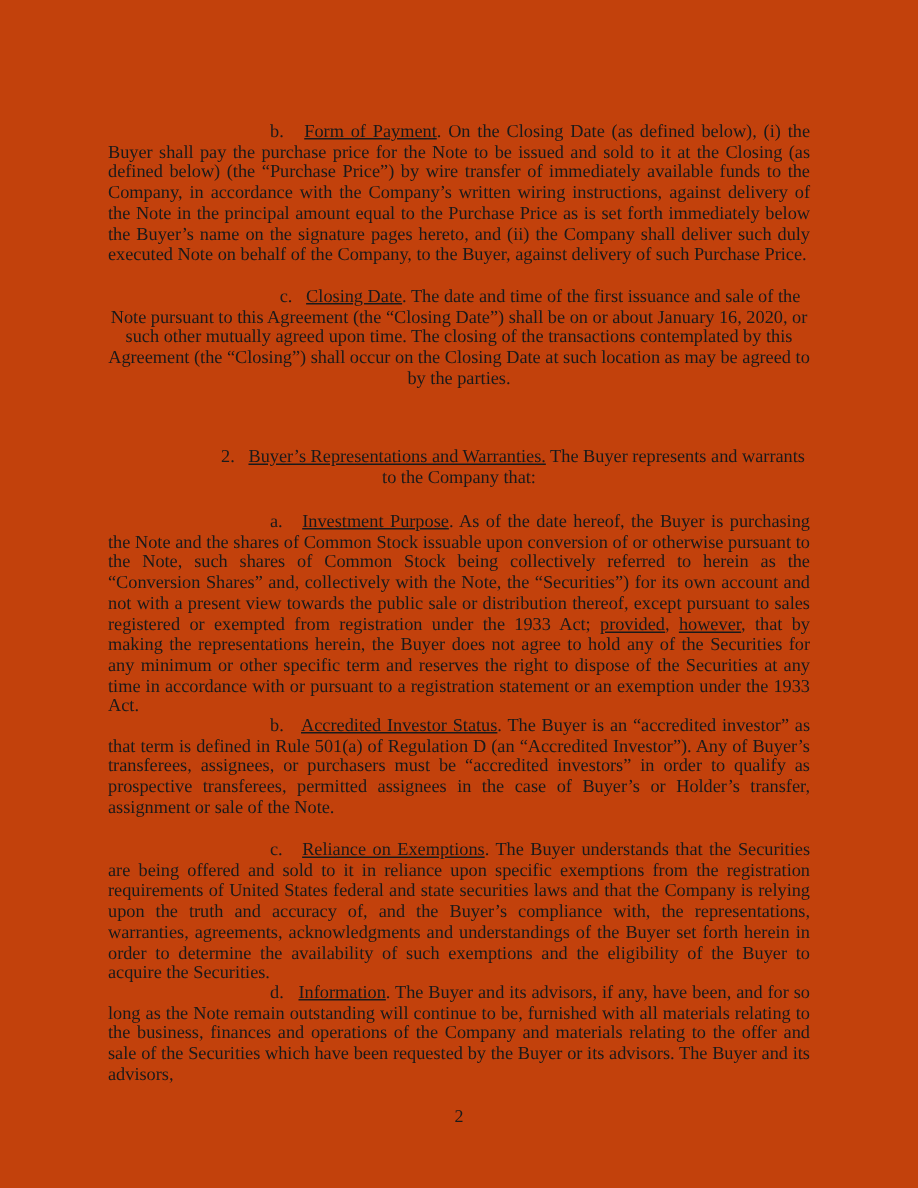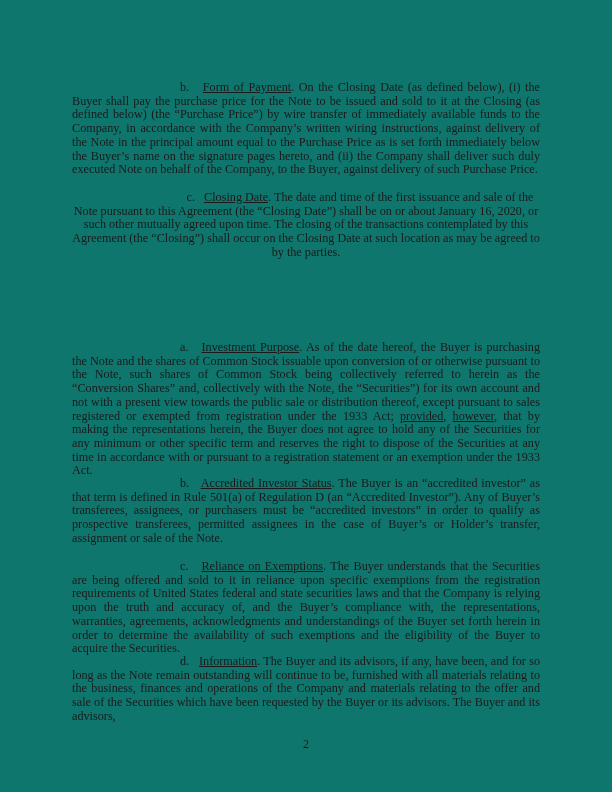--- a/index.html
+++ b/index.html
@@ -1,18 +1,18 @@
 <!DOCTYPE html>
 <html><head>
 <meta charset="utf-8">
 <style>
   html, body { margin: 0; padding: 0; background: #ffffff; }
   body { width: 612px; height: 792px; position: relative; overflow: hidden; }
   .page {
-    position: absolute; left: 0; top: 0; width: 612px; height: 792px; background: #0f766e;
+    position: absolute; left: 0; top: 0; width: 612px; height: 792px; background: #c2410c;
     font-family: "Liberation Serif", "DejaVu Serif", serif;
     color: #1a1a1a; font-size: 12.2px; line-height: 13.7px;
   }
   .para {
     position: absolute; left: 72px; width: 468px;
     text-align: justify; margin: 0;
   }
   .para.ragged { text-align: center; }
   .u { text-decoration: underline; text-underline-offset: 1px; }
   .pgnum {
@@ -22,20 +22,21 @@
 </style>
 </head>
 <body>
 
 <div class="page">
 
   <p class="para" style="top:81px; text-indent:108px;"><span>b.</span>&nbsp;&nbsp;&nbsp;<span class="u">Form of Payment</span><span>.</span><span>  On the Closing Date (as defined below), (i) the Buyer shall pay the purchase price for the Note to be issued and sold to it at the Closing (as defined below) (the “Purchase Price”) by wire transfer of immediately available funds to the Company, in accordance with the Company’s written wiring instructions, against delivery of the Note in the principal amount equal to the Purchase Price as is set forth immediately below the Buyer’s name on the signature pages hereto, and (ii) the Company shall deliver such duly executed Note on behalf of the Company, to the Buyer, against delivery of such Purchase Price.</span></p>
 
   <p class="para ragged" style="top:191px; text-indent:108px;"><span>c.</span>&nbsp;&nbsp;&nbsp;<span class="u">Closing Date</span><span>.</span><span>  The date and time of the first issuance and sale of the Note pursuant to this Agreement (the “Closing Date”) shall be on or about January 16, 2020, or such other mutually agreed upon time.  The closing of the transactions contemplated by this Agreement (the “Closing”) shall occur on the Closing Date at such location as may be agreed to by the parties.</span></p>
 
+  <p class="para ragged" style="top:298px; text-indent:72px;"><span>2.</span>&nbsp;&nbsp;&nbsp;<span class="u">Buyer’s Representations and Warranties.</span><span>  The Buyer represents and warrants to the Company that:</span></p>
 
   <p class="para" style="top:341px; text-indent:108px;"><span>a.</span>&nbsp;&nbsp;&nbsp;<span class="u">Investment Purpose</span><span>.</span><span>  As of the date hereof, the Buyer is purchasing the Note and the shares of Common Stock issuable upon conversion of or otherwise pursuant to the Note, such shares of Common Stock being collectively referred to herein as the “Conversion Shares” and, collectively with the Note, the “Securities”) for its own account and not with a present view towards the public sale or distribution thereof, except pursuant to sales registered or exempted from registration under the 1933 Act; </span><span class="u">provided</span><span>, </span><span class="u">however</span><span>, that by making the representations herein, the Buyer does not agree to hold any of the Securities for any minimum or other specific term and reserves the right to dispose of the Securities at any time in accordance with or pursuant to a registration statement or an exemption under the 1933 Act.</span></p>
 
   <p class="para" style="top:477px; text-indent:108px;"><span>b.</span>&nbsp;&nbsp;&nbsp;<span class="u">Accredited Investor Status</span><span>.</span><span>  The Buyer is an “accredited investor” as that term is defined in Rule 501(a) of Regulation D (an “Accredited Investor”).  Any of Buyer’s transferees, assignees, or purchasers must be “accredited investors” in order to qualify as prospective transferees, permitted assignees in the case of Buyer’s or Holder’s transfer, assignment or sale of the Note.</span></p>
 
   <p class="para" style="top:560px; text-indent:108px;"><span>c.</span>&nbsp;&nbsp;&nbsp;<span class="u">Reliance on Exemptions</span><span>.</span><span>  The Buyer understands that the Securities are being offered and sold to it in reliance upon specific exemptions from the registration requirements of United States federal and state securities laws and that the Company is relying upon the truth and accuracy of, and the Buyer’s compliance with, the representations, warranties, agreements, acknowledgments and understandings of the Buyer set forth herein in order to determine the availability of such exemptions and the eligibility of the Buyer to acquire the Securities.</span></p>
 
   <p class="para" style="top:655px; text-indent:108px;"><span>d.</span>&nbsp;&nbsp;&nbsp;<span class="u">Information</span><span>.</span><span>  The Buyer and its advisors, if any, have been, and for so long as the Note remain outstanding will continue to be, furnished with all materials relating to the business, finances and operations of the Company and materials relating to the offer and sale of the Securities which have been requested by the Buyer or its advisors.  The Buyer and its advisors,</span></p>
 
   <div class="pgnum">2</div>

